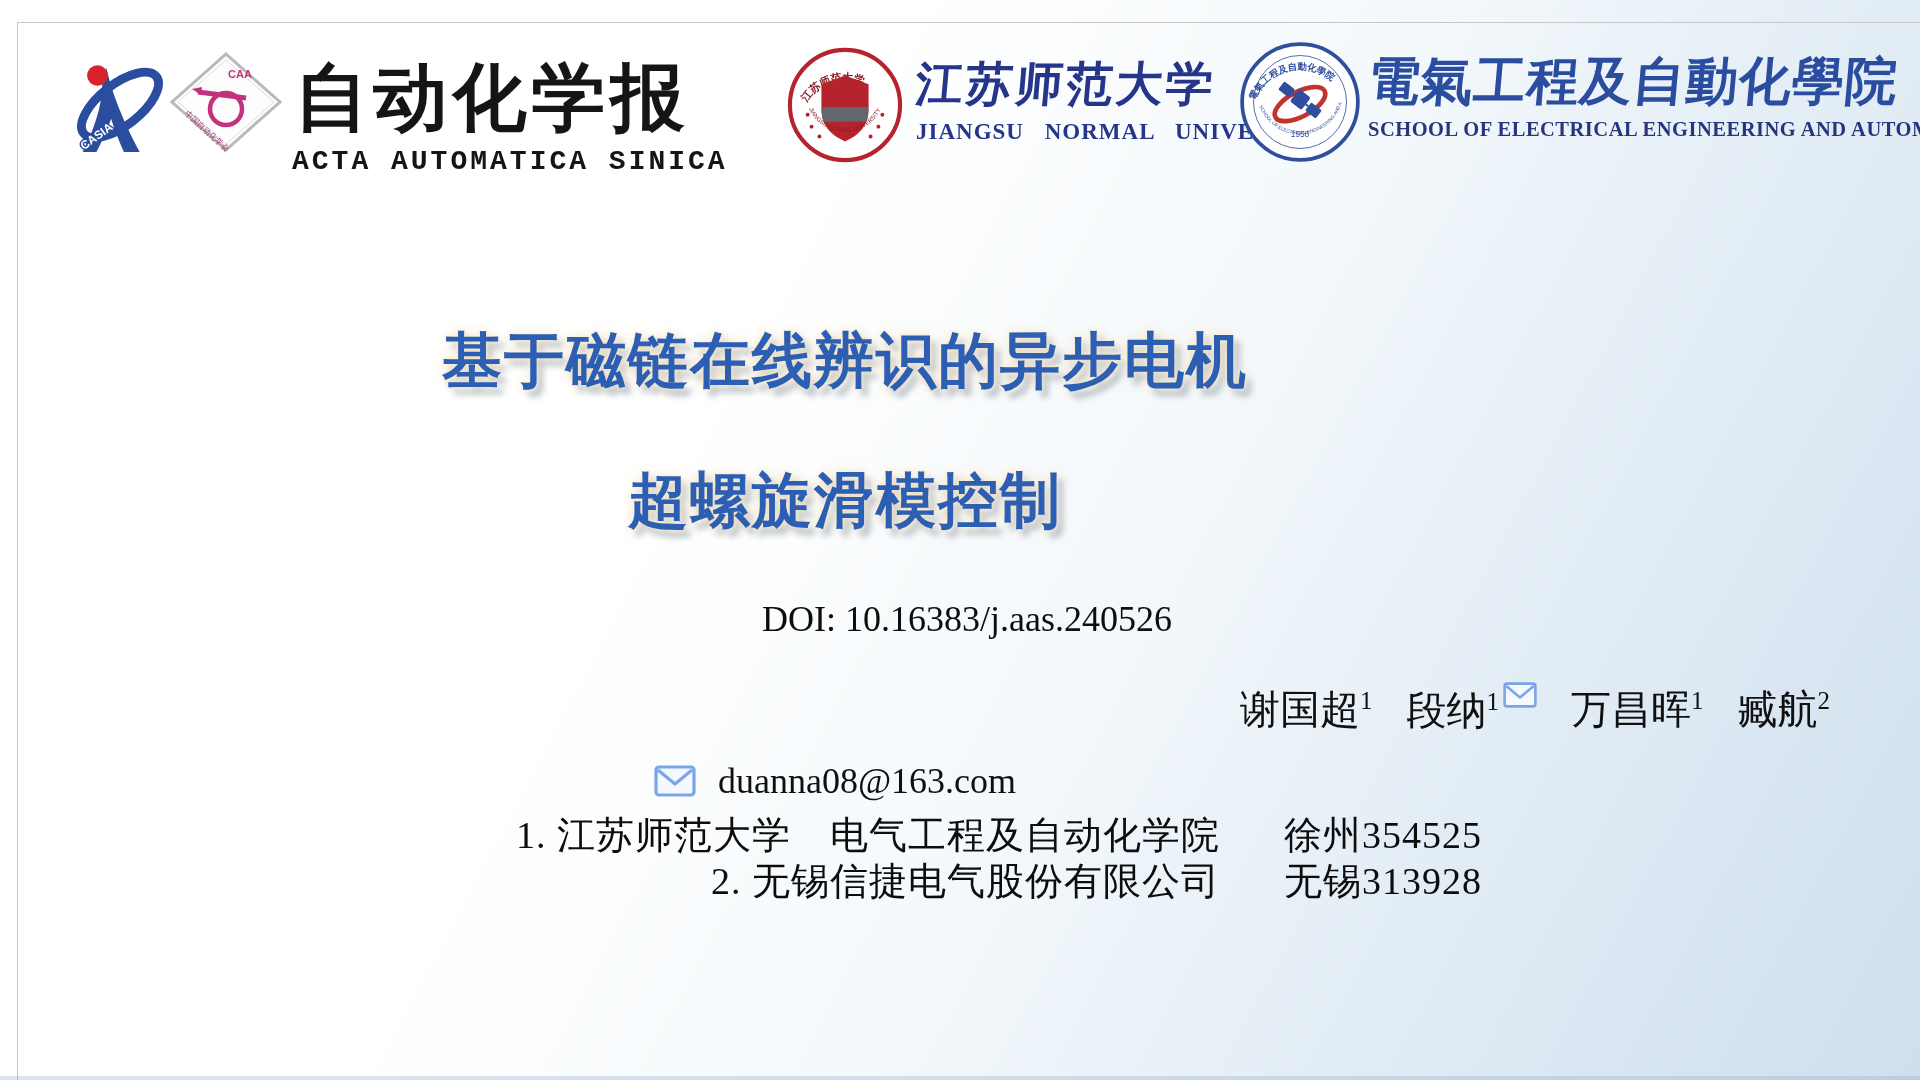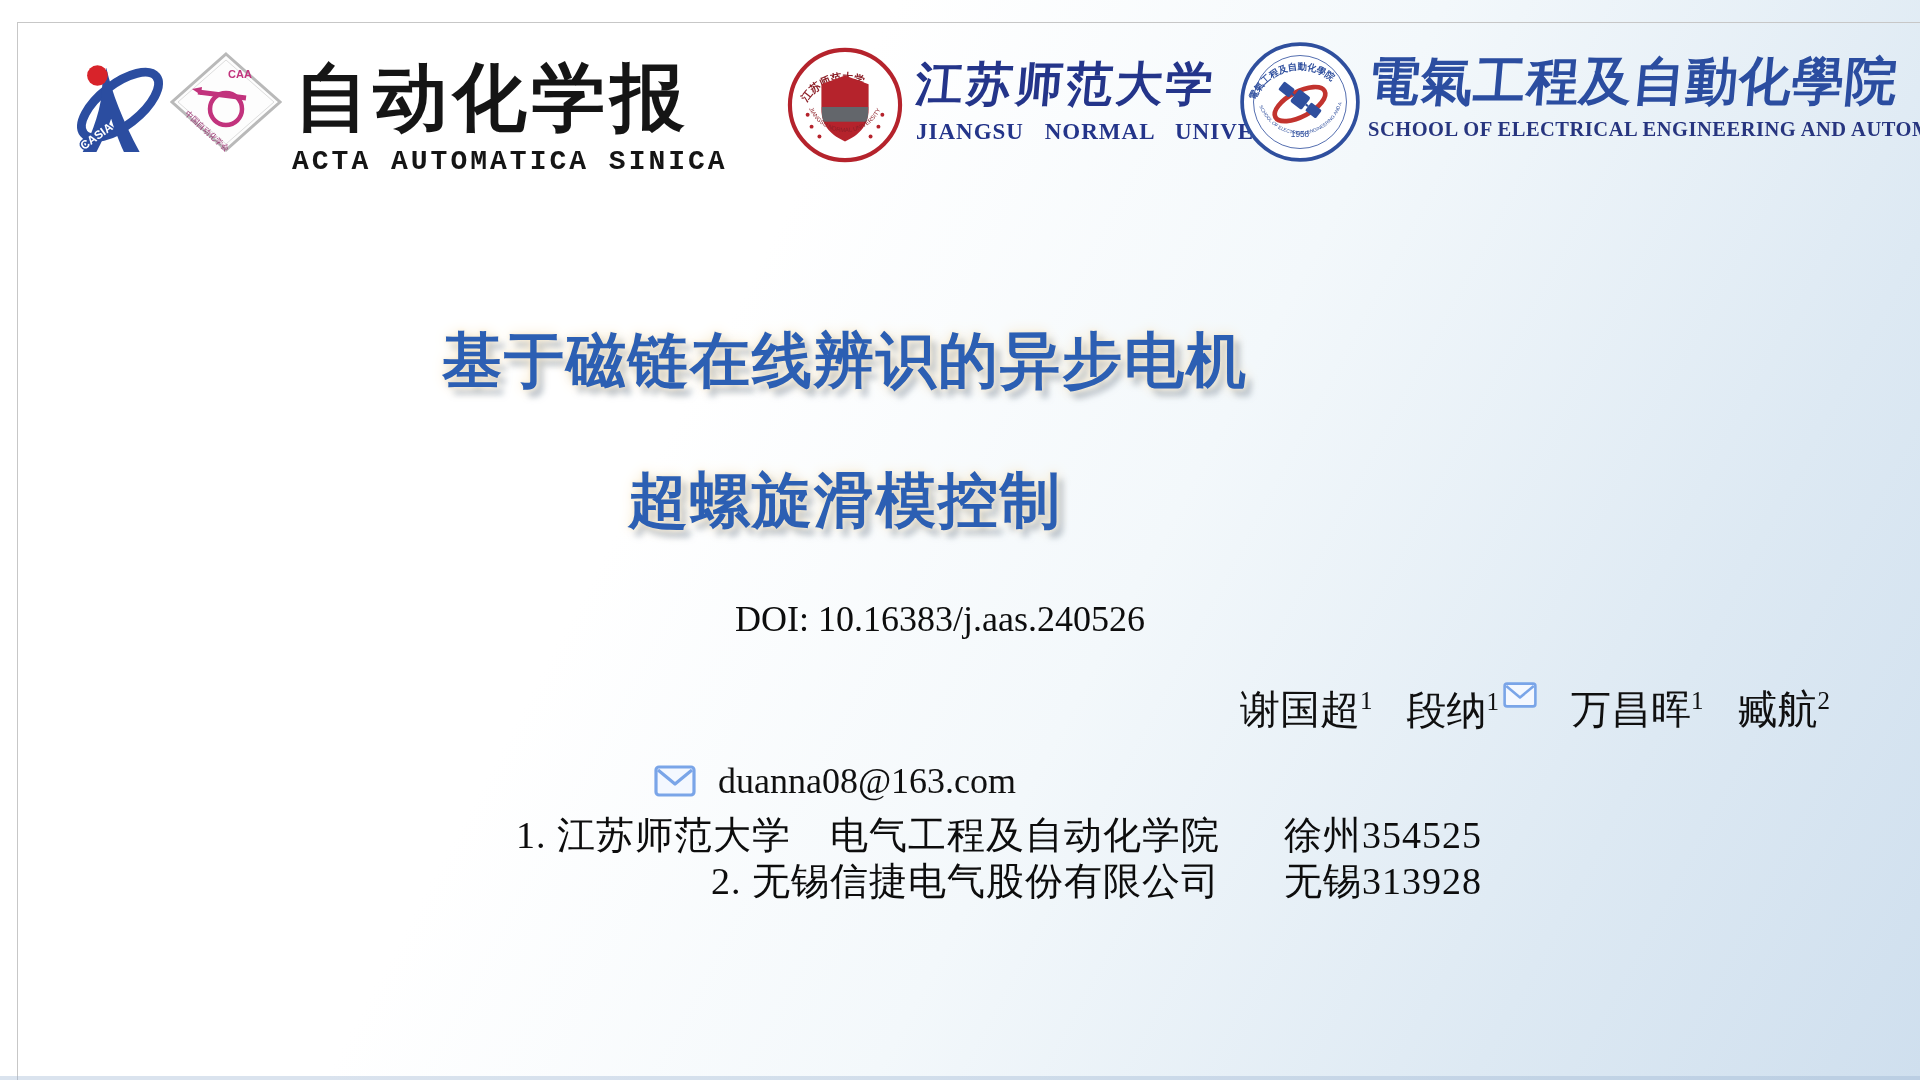--- a/index.html
+++ b/index.html
@@ -44,21 +44,21 @@
   
   .main-title{
     position:absolute;left:0;top:290px;width:1690px;margin:0;
     text-align:center;font-size:60px;line-height:140px;font-weight:900;
     letter-spacing:2px;color:#2c5fb3;white-space:nowrap;
     font-family:"DejaVu Sans","Liberation Sans",sans-serif;
     text-shadow:0 0 14px #f6e7c9,0 0 4px #f8ecd4,6px 7px 6px rgba(124,140,162,.6);
   }
 
   .doi{position:absolute;left:0;top:598px;width:1880px;text-align:center;
-       font-size:36px;color:#0d0d0d;}
+       font-size:36px;color:#0d0d0d;padding-left:27px;}
 
   .authors{position:absolute;left:0;top:682px;width:1830px;display:flex;justify-content:flex-end;
            align-items:flex-start;gap:34px;font-size:40px;color:#101010;}
   .author{white-space:nowrap;}
   .author sup{font-size:25px;}
   .author .mail{margin-left:4px;vertical-align:16px;}
 
   .email-row{position:absolute;left:0;top:760px;width:1670px;display:flex;justify-content:center;
              align-items:center;gap:22px;font-size:36px;color:#101010;}
 

